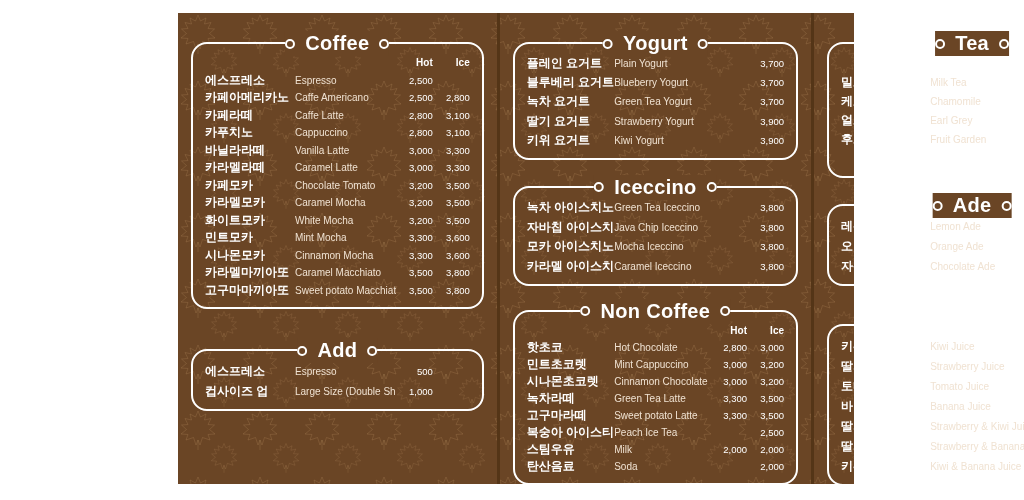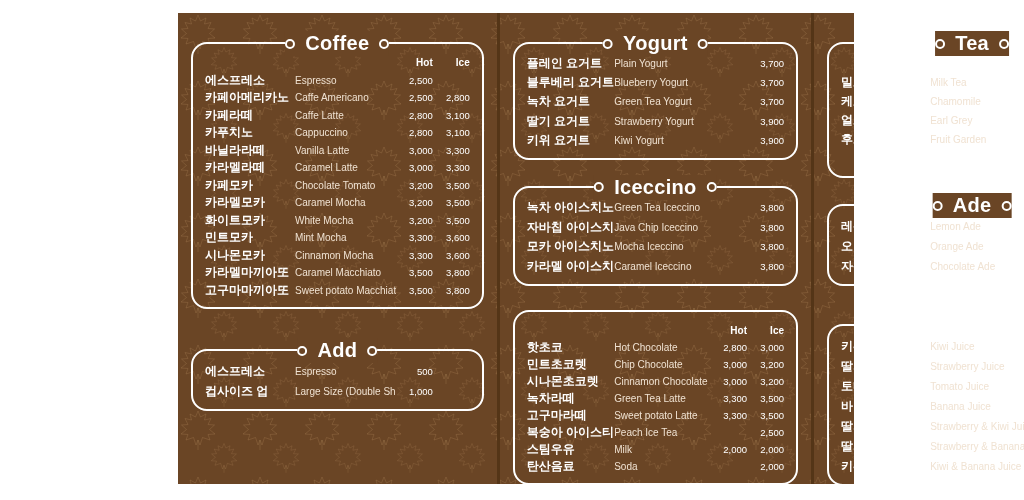--- a/index.html
+++ b/index.html
@@ -256,36 +256,41 @@
           <div class="row">
             <span class="kr">카라멜 아이스치노</span>
             <span class="en">Caramel Iceccino</span>
             <span class="hot"></span>
             <span class="ice">3,800</span>
           </div>
         </div>
   </div>
 
   <div class="section sec-noncoffee">
+    <div class="section-header">
+      <span class="ring"></span>
+      <span class="section-title">Non Coffee</span>
+      <span class="ring"></span>
+    </div>
     <div class="section-body">
           <div class="row price-head">
             <span class="kr"></span>
             <span class="en"></span>
             <span class="hot">Hot</span>
             <span class="ice">Ice</span>
           </div>
           <div class="row">
             <span class="kr">핫초코</span>
             <span class="en">Hot Chocolate</span>
             <span class="hot">2,800</span>
             <span class="ice">3,000</span>
           </div>
           <div class="row">
             <span class="kr">민트초코렛</span>
-            <span class="en">Chip Chocolate</span>
+            <span class="en">Mint Cappuccino</span>
             <span class="hot">3,000</span>
             <span class="ice">3,200</span>
           </div>
           <div class="row">
             <span class="kr">시나몬초코렛</span>
             <span class="en">Cinnamon Chocolate</span>
             <span class="hot">3,000</span>
             <span class="ice">3,200</span>
           </div>
           <div class="row">

